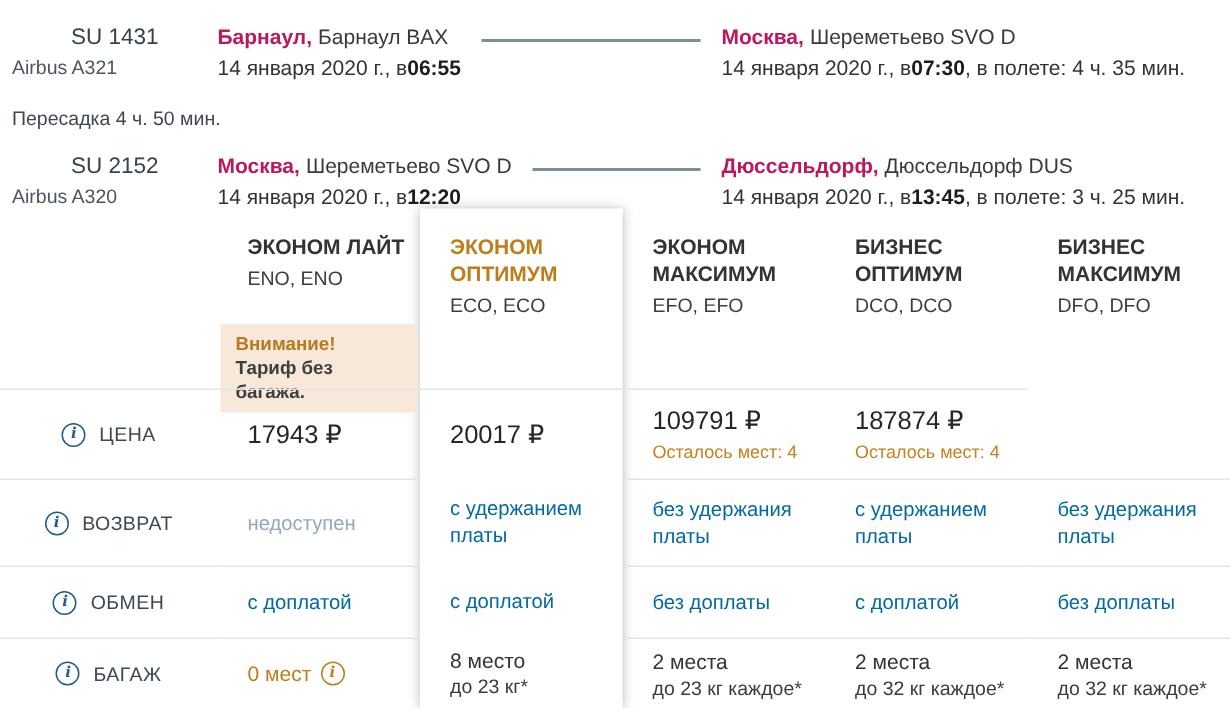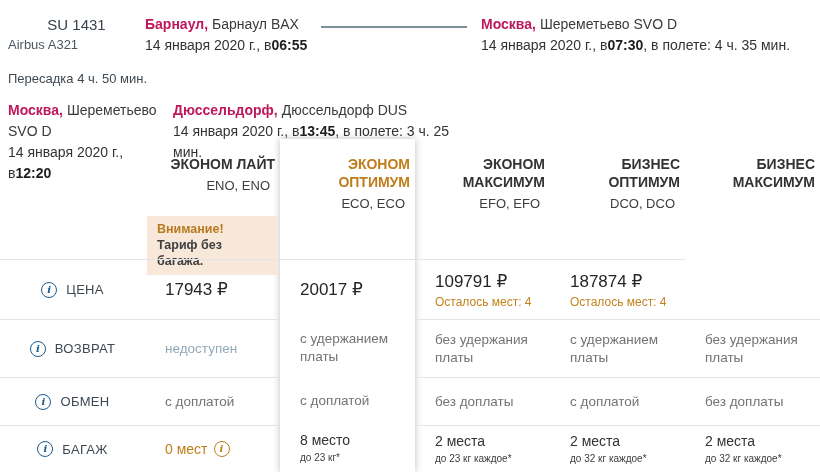--- a/index.html
+++ b/index.html
@@ -30,40 +30,40 @@
 
   .r-head { height:70px; }
   .r-warn { height:44px; align-items:start;font-weight:bold; }
   .r-price { height:60px; }
   .r-refund { height:58px; }
   .r-exch { height:48px; }
   .r-bag { height:47px; }
 
   .fare-name { font-size:14px; font-weight:bold; color:#333; line-height:18px; width:110px; }
   .fare-codes { font-size:13px; color:#3d3d3d; margin-top:5px; }
-  .head-cell { justify-content:flex-start; padding-top:10px;text-align:right; }
+  .head-cell { justify-content:flex-start; padding-top:10px; }
   .highlight .fare-name { color:#bf7d1a; }
 
   .warn-box { background:#f7e8da; margin:1px 0 0 2px; width:131px; padding:5px 10px 6px 10px;
     font-size:12.5px; line-height:16px; }
   .warn-title { color:#b97a1f; }
   .warn-text { color:#3f3f3f; }
 
   .row-label { font-size:13px; color:#3d4853; letter-spacing:.3px; }
   .info-icon { width:16px; height:16px; min-width:16px; border:1.6px solid #1d5b8b; border-radius:50%;
     color:#1d5b8b; font-family:"DejaVu Serif",serif; font-style:italic; font-weight:bold;
     font-size:10px; display:inline-flex; align-items:center; justify-content:center; line-height:1; }
   .info-icon.orange { border-color:#bf7d1a; color:#bf7d1a; }
 
   .price { font-size:17px; color:#262626; }
   .seats-left { font-size:12px; color:#c5821d; margin-top:3px; }
-  .val { font-size:13.5px; line-height:18px; color:#737373; }
+  .val { font-size:13.5px; line-height:18px; color:#0369a1; }
   .muted { color:#93a9b8; }
   .bag1 { font-size:14px; color:#333; line-height:18px; display:flex; align-items:center; gap:6px; }
-  .bag2 { font-size:10px; color:#3c3c3c; line-height:17px; }
+  .bag2 { font-size:13px; color:#3c3c3c; line-height:17px; }
   .bag-orange { color:#bf7d1a; }
 </style>
 </head>
 <body>
 
 <div class="flights">
 
   <div class="seg" style="margin-top:6px;">
     <div>
       <div class="seg-id">SU 1431</div>
@@ -77,20 +77,24 @@
     <div>
       <div class="ep"><b>Москва,</b><span class="airport">Шереметьево SVO D</span></div>
       <div class="ep"><span>14 января 2020 г., в</span><span class="time">07:30</span><span>, в полете: 4 ч. 35 мин.</span></div>
     </div>
   </div>
 
   <div class="transfer">Пересадка 4 ч. 50 мин.</div>
 
   <div class="seg">
     <div>
+      <div class="seg-id">SU 2152</div>
+      <div class="seg-craft">Airbus A320</div>
+    </div>
+    <div>
       <div class="ep"><b>Москва,</b><span class="airport">Шереметьево SVO D</span></div>
       <div class="ep"><span>14 января 2020 г., в</span><span class="time">12:20</span></div>
     </div>
     <div class="connector"></div>
     <div>
       <div class="ep"><b>Дюссельдорф,</b><span class="airport">Дюссельдорф DUS</span></div>
       <div class="ep"><span>14 января 2020 г., в</span><span class="time">13:45</span><span>, в полете: 3 ч. 25 мин.</span></div>
     </div>
   </div>
 </div>
@@ -111,20 +115,21 @@
     <div class="cell head-cell">
       <div class="fare-name">ЭКОНОМ МАКСИМУМ</div>
       <div class="fare-codes">EFO, EFO</div>
     </div>
     <div class="cell head-cell">
       <div class="fare-name">БИЗНЕС ОПТИМУМ</div>
       <div class="fare-codes">DCO, DCO</div>
     </div>
     <div class="cell head-cell">
       <div class="fare-name">БИЗНЕС МАКСИМУМ</div>
+      <div class="fare-codes">DFO, DFO</div>
     </div>
   </div>
 
   <div class="frow r-warn">
     <div class="cell label-cell"></div>
     <div class="cell" style="justify-content:flex-start;padding:0;">
       <div class="warn-box">
         <div class="warn-title">Внимание!</div>
         <div class="warn-text">Тариф без багажа.</div>
       </div>

